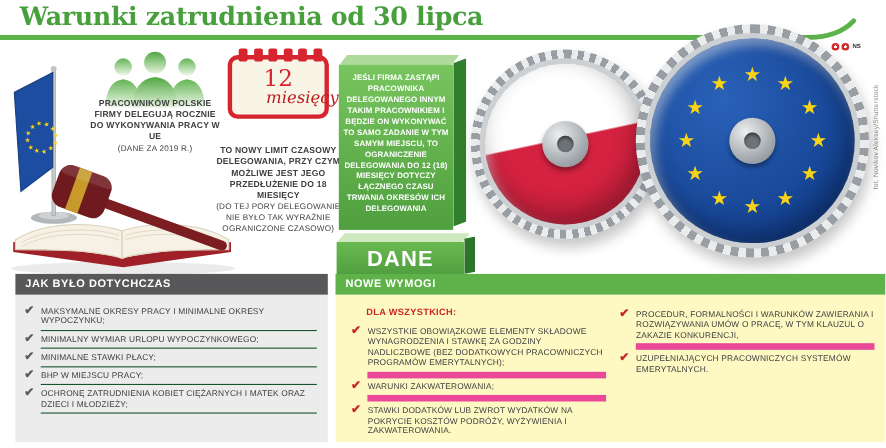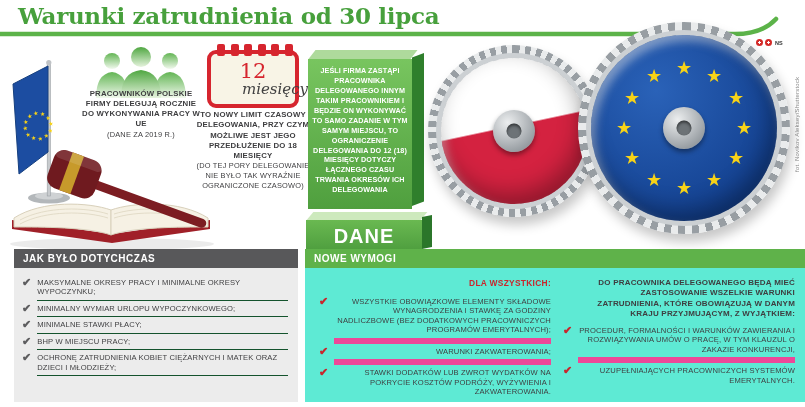--- a/index.html
+++ b/index.html
@@ -30,22 +30,22 @@
   #stat-number .unit { font-size:15px; }
   #stat-desc { margin-top:5px; font-size:7.8px; font-weight:bold; line-height:1.3; letter-spacing:.2px; }
   #stat-note { font-size:7.4px; line-height:1.3; letter-spacing:.2px; }
 
   
   #calendar-block { left:192px; top:42px; width:122px; text-align:center; }
   #calendar-icon { position:relative; margin:8px auto 0; width:92px; height:58px; background:#f8f4e6; border:4px solid #d6252e; border-radius:9px; display:flex; flex-direction:column; align-items:center; justify-content:center; }
   #calendar-tabs { position:absolute; left:6px; top:-10px; width:76px; display:flex; justify-content:space-between; }
   #calendar-tabs i { width:8px; height:12px; background:#d6252e; border-radius:2px; }
   #cal-number { font-family:"DejaVu Serif", serif; font-size:21px; color:#d6252e; line-height:1; }
-  #cal-word { font-family:"DejaVu Serif", serif; font-style:italic; font-size:15px; color:#404040; line-height:1.05;margin-left:44px; }
-  #cal-bold { margin-top:2px; font-size:7.8px; font-weight:bold; line-height:1.32; letter-spacing:.2px; }
+  #cal-word { font-family:"DejaVu Serif", serif; font-style:italic; font-size:15px; color:#b91c1c; line-height:1.05;margin-left:44px; }
+  #cal-bold { margin-top:24px; font-size:7.8px; font-weight:bold; line-height:1.32; letter-spacing:.2px; }
   #cal-note { font-size:7.4px; line-height:1.3; letter-spacing:.2px; }
 
   
   #uwaga-box { left:306px; top:50px; width:126px; height:196px; }
   .ub-top { position:absolute; left:6px; top:0; width:102px; height:9px; background:#aeda9c; transform:skewX(-38deg); }
   .ub-side { position:absolute; left:106px; top:3px; width:12px; height:153px; background:#2f7f2c; clip-path:polygon(0 3%,100% 0,100% 97%,0 100%); }
   .ub-front { position:absolute; left:2px; top:9px; width:104px; height:150px; background:linear-gradient(#78c55f,#4f9f3e); padding:7px 4px; }
   .ub-front p { font-size:7.2px; font-weight:bold; color:#fff; text-align:center; line-height:1.38; letter-spacing:.1px; }
   .ub-plinth-top { position:absolute; left:4px; top:162px; width:114px; height:8px; background:#cde9bd; transform:skewX(-40deg); }
   .ub-plinth-side { position:absolute; left:116px; top:165px; width:10px; height:34px; background:#2b762a; clip-path:polygon(0 6%,100% 0,100% 94%,0 100%); }
@@ -66,21 +66,21 @@
   #gear-stars { inset:0; }
 
   
   #book-gavel { left:0; top:150px; width:220px; height:102px; }
 
   
   .panel-header { position:absolute; top:249px; height:19px; color:#fff; font-size:10px; font-weight:bold; letter-spacing:.5px; display:flex; align-items:center; padding-left:9px; }
   #old-header { left:14px; width:284px; background:#58585a; }
   #new-header { left:305px; width:500px; background:#5fb24a; }
   #old-panel { left:14px; top:268px; width:284px; height:134px; background:#ececec; padding:7px 10px 0 8px; }
-  #new-panel { left:305px; top:268px; width:500px; height:134px; background:#5eead4;text-align:right; }
+  #new-panel { left:305px; top:268px; width:500px; height:134px; background:#fef9c3; }
 
   .intro { font-size:8px; font-weight:bold; line-height:1.3; letter-spacing:.2px; margin:0 0 3px 23px; }
   .check-item { display:flex; align-items:flex-start; gap:6px; }
   .check { font-size:11px; font-weight:bold; line-height:1.1; margin-top:1px; }
   .check.gray { color:#5d5d5f; }
   .check.red { color:#c9252c; }
   .check-text { flex:1; font-size:7.6px; line-height:1.25; letter-spacing:.15px; padding:3px 0 3px; }
   .sep .check-text { border-bottom:1px solid #14532d; }
   #new-panel .sep .check-text { border-bottom:6px solid #ec4899; }
 
@@ -264,21 +264,20 @@
     <div class="check-item sep">
         <span class="check red">✔</span>
         <span class="check-text">WARUNKI ZAKWATEROWANIA;</span>
       </div>
     <div class="check-item">
         <span class="check red">✔</span>
         <span class="check-text">STAWKI DODATKÓW LUB ZWROT WYDATKÓW NA POKRYCIE KOSZTÓW PODRÓŻY, WYŻYWIENIA I ZAKWATEROWANIA.</span>
       </div>
   </div>
   <div id="col-after" class="col">
-    <p class="intro">DO PRACOWNIKA DELEGOWANEGO BĘDĄ MIEĆ ZASTOSOWANIE WSZELKIE WARUNKI ZATRUDNIENIA, KTÓRE OBOWIĄZUJĄ W DANYM KRAJU PRZYJMUJĄCYM, Z WYJĄTKIEM:</p>
     <div class="check-item sep">
         <span class="check red">✔</span>
         <span class="check-text">PROCEDUR, FORMALNOŚCI I WARUNKÓW ZAWIERANIA I ROZWIĄZYWANIA UMÓW O PRACĘ, W TYM KLAUZUL O ZAKAZIE KONKURENCJI,</span>
       </div>
     <div class="check-item">
         <span class="check red">✔</span>
         <span class="check-text">UZUPEŁNIAJĄCYCH PRACOWNICZYCH SYSTEMÓW EMERYTALNYCH.</span>
       </div>
   </div>
 </div>

